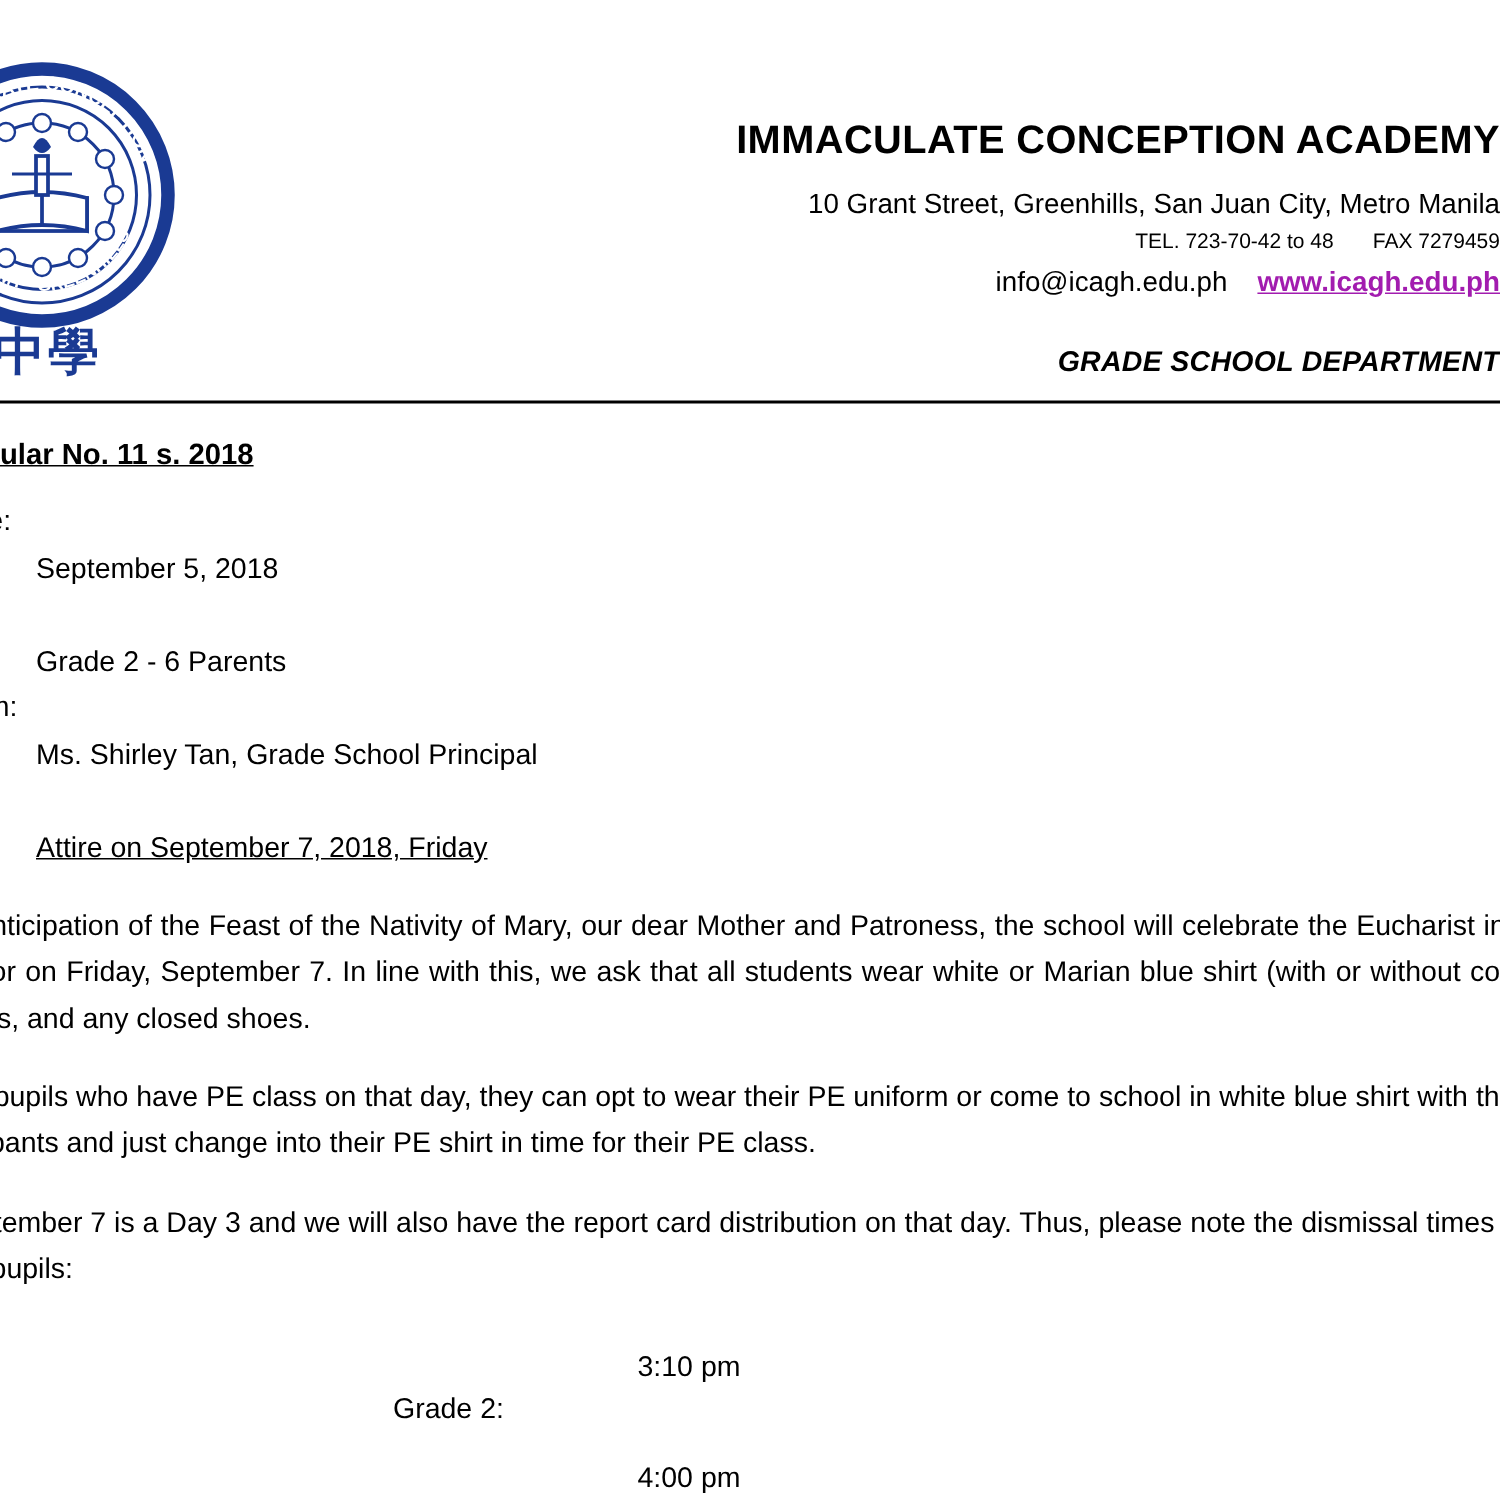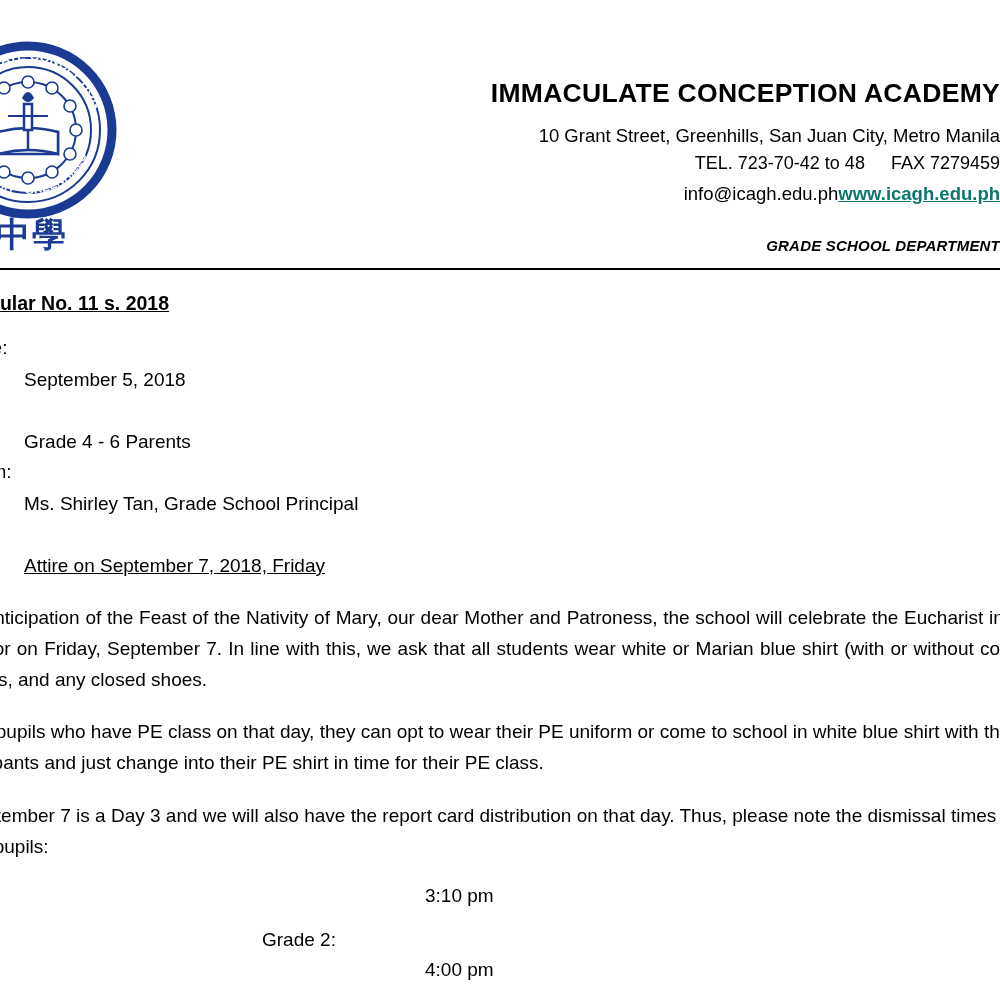--- a/index.html
+++ b/index.html
@@ -52,39 +52,39 @@
     font-weight: bold;
     letter-spacing: 0.3px;
     line-height: 1.2;
   }
   .address {
     font-size: 18.5px;
     margin-top: 12px;
     line-height: 1.55;
   }
   .phone {
-    font-size: 18px;
+    font-size: 14px;
     line-height: 1.55;
   }
   .phone .fax { margin-left: 26px; }
   .email-line {
     font-size: 18.5px;
     margin-top: 2px;
     line-height: 1.55;
   }
   .email {
   }
   .weburl {
-    color: #0f766e;
+    color: #a21caf;
     font-weight: bold;
     text-decoration: underline;
-    margin-left: 0;
+    margin-left: 20px;
   }
   .dept {
-    font-size: 15px;
+    font-size: 19px;
     font-style: italic;
     font-weight: bold;
     margin-top: 28px;
     letter-spacing: 0.2px;
   }
 
   .rule {
     border: none;
     border-top: 2px solid #000;
     margin: 14px 0 0 0;
@@ -132,21 +132,21 @@
   .times {
     margin-top: 4px;
     margin-left: 262px;
   }
   .times-row {
     display: flex;
     line-height: 1.58;
     font-size: 19px;
   }
   .times-grade { width: 163px; flex: none; margin-top: 44px; }
-  .times-time { flex: none; }
+  .times-time { flex: none; margin-top: 16px; }
 </style>
 </head>
 <body>
 
 <div class="letterhead">
 
   <div class="logo">
     <svg width="180" height="180" viewBox="0 0 180 180" xmlns="http://www.w3.org/2000/svg">
       <circle cx="90" cy="90" r="86" fill="#ffffff" stroke="#1a3a93" stroke-width="2"></circle>
       <circle cx="90" cy="90" r="84" fill="none" stroke="#1a3a93" stroke-width="9"></circle>
@@ -214,21 +214,21 @@
 
   <div class="circular-no">Circular No. 11 s. 2018</div>
 
   <div class="meta">
     <div class="meta-row">
       <span class="meta-label">Date:</span>
       <span class="meta-value">September 5, 2018</span>
     </div>
     <div class="meta-row">
       <span class="meta-label">To:</span>
-      <span class="meta-value">Grade 4 - 6 Parents</span>
+      <span class="meta-value">Grade 2 - 6 Parents</span>
     </div>
     <div class="meta-row">
       <span class="meta-label">From:</span>
       <span class="meta-value">Ms. Shirley Tan, Grade School Principal</span>
     </div>
     <div class="meta-row">
       <span class="meta-label">Re:</span>
       <span class="meta-value subject">Attire on September 7, 2018, Friday</span>
     </div>
   </div>

